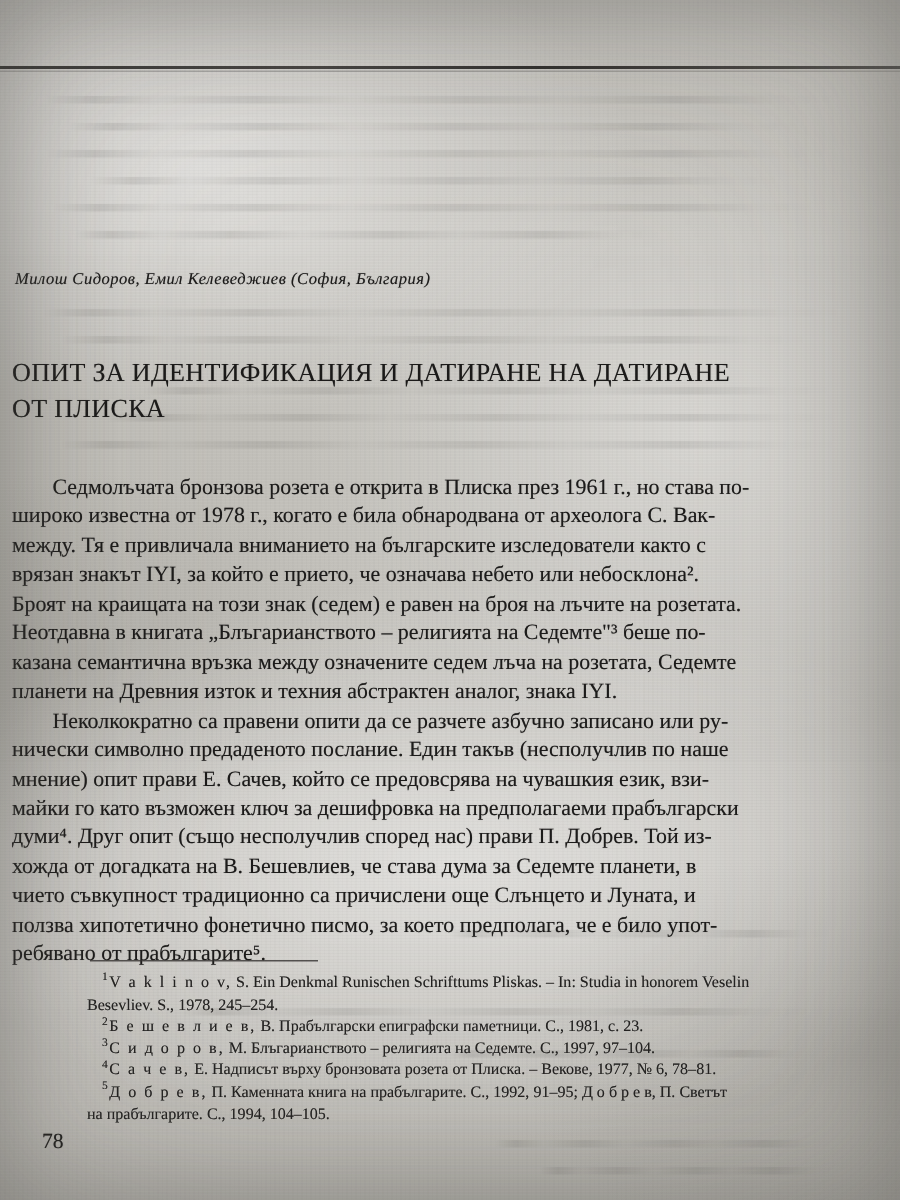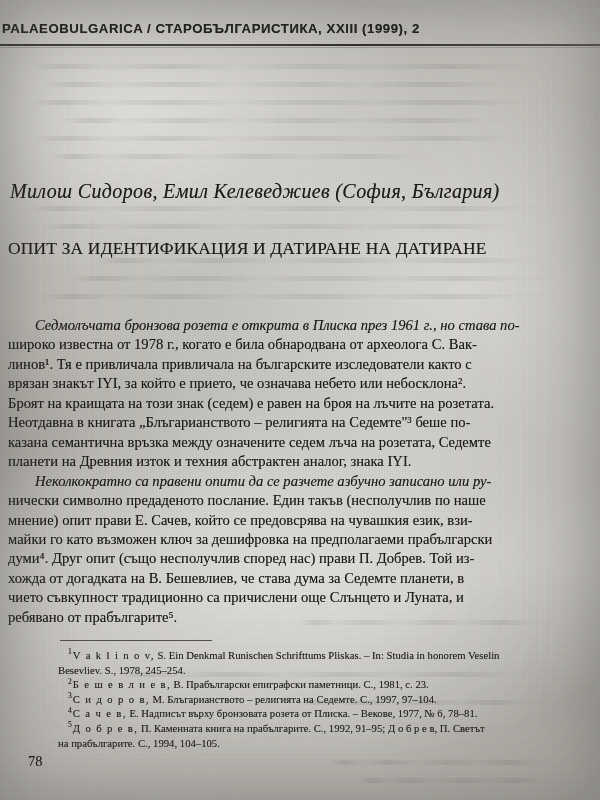--- a/index.html
+++ b/index.html
@@ -81,21 +81,21 @@
     opacity: 0.35;
     background: linear-gradient(90deg, #6a6865, #4f4d4a 40%, #75736f 100%);
   }
 
   
   .authors {
     position: absolute;
     left: 10px;
     top: 180px;
     font-style: italic;
-    font-size: 20px;
+    font-size: 11px;
     letter-spacing: 0.35px;
     color: #1c1b1a;
     white-space: nowrap;
     text-shadow: 0 0 0.5px rgba(25,25,25,0.5);
   }
 
   
   .title {
     position: absolute;
     left: 8px;
@@ -114,21 +114,21 @@
     left: 8px;
     top: 316px;
     width: 584px;
     font-size: 14.6px;
     line-height: 19.45px;
     color: #1c1b1a;
     text-shadow: 0 0 0.45px rgba(28,28,28,0.5);
   }
   .body p { margin: 0; }
   .body .ln { white-space: nowrap; display: block; }
-  .body .ind { padding-left: 27px; font-style: italic; }
+  .body .ind { padding-left: 27px; }
 
   
   .fnrule {
     position: absolute;
     left: 60px;
     top: 640px;
     width: 152px;
     height: 1.3px;
     background: #33312f;
     opacity: 0.8;
@@ -201,49 +201,50 @@
     <div class="gl" style="left:40px;  top:294px; width:530px;"></div>
     <div class="gl" style="left:300px; top:620px; width:260px;"></div>
     <div class="gl" style="left:120px; top:672px; width:430px;"></div>
     <div class="gl" style="left:300px; top:700px; width:250px;"></div>
     <div class="gl" style="left:330px; top:760px; width:230px;"></div>
     <div class="gl" style="left:360px; top:778px; width:200px;"></div>
   </div>
 
   <div class="content">
 
-    <div class="runhead">PALAEOBULGARICA / СТАРОБЪЛГАРИСТИКА, XXIII (1999), 2</div>
     <div class="rule"></div>
     <div class="rule soft"></div>
 
     <div class="authors">Милош Сидоров, Емил Келеведжиев (София, България)</div>
 
     <div class="title">
       <span>ОПИТ ЗА ИДЕНТИФИКАЦИЯ И  ДАТИРАНЕ НА ДАТИРАНЕ</span><br>
+      <span>ОТ ПЛИСКА</span>
     </div>
 
     <div class="body">
       <p>
         <span class="ln ind">Седмолъчата бронзова розета е открита в Плиска през 1961 г., но става по-</span>
         <span class="ln">широко известна от 1978 г., когато е била обнародвана от археолога С. Вак-</span>
-        <span class="ln">линов¹. Тя е  привличала привличала на българските изследователи както с</span>
+        <span class="ln">между. Тя е  привличала вниманието на българските изследователи както с</span>
         <span class="ln">врязан знакът IYI, за който е прието, че означава небето или небосклона².</span>
         <span class="ln">Броят на краищата на този знак (седем)  е равен на броя на лъчите на розетата.</span>
         <span class="ln">Неотдавна в книгата „Блъгарианството – религията на Седемте"³ беше по-</span>
         <span class="ln">казана семантична връзка между означените  седем лъча на розетата, Седемте</span>
         <span class="ln">планети на Древния изток и техния абстрактен аналог, знака IYI.</span>
       </p>
       <p>
         <span class="ln ind">Неколкократно са правени опити да се разчете азбучно записано или ру-</span>
         <span class="ln">нически символно предаденото послание. Един такъв (несполучлив по наше</span>
         <span class="ln">мнение) опит прави Е. Сачев, който се предовсрява на чувашкия език, взи-</span>
         <span class="ln">майки го като възможен ключ за дешифровка на предполагаеми прабългарски</span>
         <span class="ln">думи⁴. Друг опит (също несполучлив според нас) прави П. Добрев. Той из-</span>
         <span class="ln">хожда от догадката на В. Бешевлиев, че става дума за Седемте планети, в</span>
         <span class="ln">чието съвкупност традиционно са причислени още Слънцето и Луната, и</span>
+        <span class="ln">ползва хипотетично фонетично писмо, за което предполага, че е било упот-</span>
         <span class="ln">ребявано от прабългарите⁵.</span>
       </p>
     </div>
 
     <div class="fnrule"></div>
 
     <div class="notes">
 
       <div>
         <span class="nl ind"><span class="nmark">1</span><span class="sp">V a k l i n o v,</span><span> S. Ein Denkmal Runischen Schrifttums Pliskas. – In: Studia in honorem Veselin</span></span>

